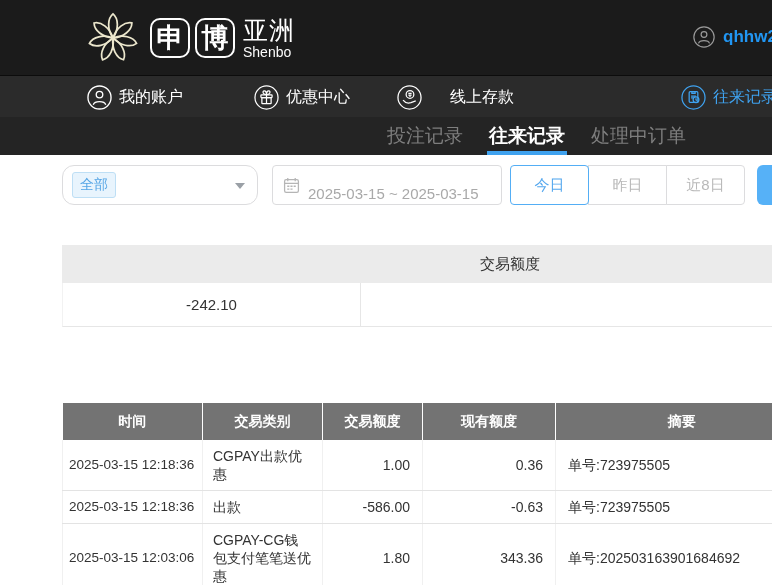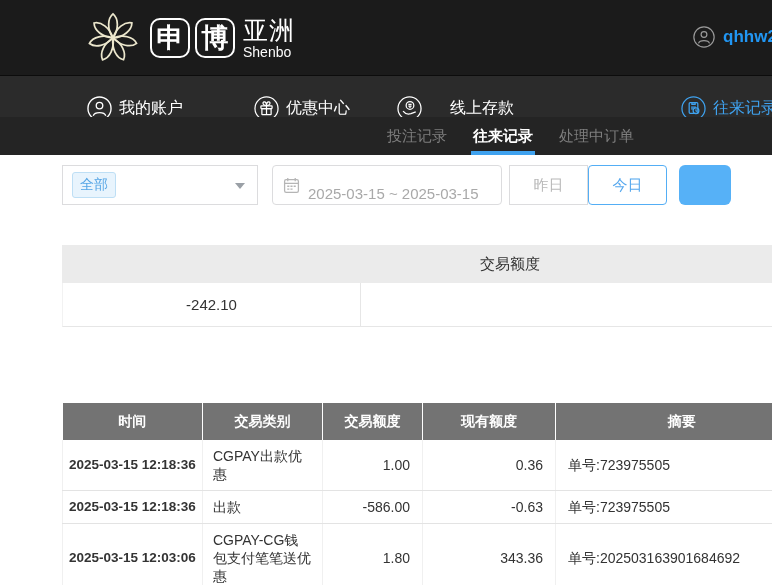--- a/index.html
+++ b/index.html
@@ -16,39 +16,39 @@
     margin-right:5px; }
   .logo-cnblock { color:#fff; margin-left:3px; line-height:1; }
   .logo-region { font-size:25px; letter-spacing:1px; }
   .logo-latin { font-size:14px; margin-top:2px; color:#fdfdfd; }
   .userbox { position:absolute; left:693px; top:26px; display:flex; align-items:center; gap:8px; }
   .userbox .uicon { display:flex; color:#9a9a9a; }
   .username { color:#2196f3; font-size:17px; font-weight:bold; white-space:nowrap; }
 
   
   .mainnav { height:42px; background:#2b2b2b; border-top:1px solid #0c0c0c; position:relative; }
-  .nav-item { position:absolute; top:11px; height:42px; display:flex; align-items:center; gap:7px;
+  .nav-item { position:absolute; top:0; height:42px; display:flex; align-items:center; gap:7px;
     color:#fff; font-size:16px; cursor:pointer; white-space:nowrap; }
   .nav-item svg { width:25px; height:25px; flex:none; }
   .nav-item.active { color:#3fa2ef; }
   .ni-1{left:87px;} .ni-2{left:254px;} .ni-3{left:397px;gap:28px;} .ni-4{left:538px;} .ni-5{left:681px;}
 
   
   .subnav { height:38px; background:#242424; position:relative; }
   .tabs { position:absolute; left:385px; top:0; height:38px; display:flex; gap:22px; }
-  .tab { position:relative; height:38px; display:flex; align-items:center; font-size:15px;
+  .tab { position:relative; height:38px; display:flex; align-items:center; font-size:19px;
     color:#7e7e7e; cursor:pointer; padding:0 2px; }
   .tab.active { color:#fff; font-weight:bold; }
   .tab.active::after { content:""; position:absolute; left:0; right:0; bottom:0; height:4px;
     background:#3fa2ef; }
 
   
   .content { position:relative; height:430px; }
   .filter-row { position:absolute; left:62px; top:10px; display:flex; align-items:center; }
-  .select-box { width:196px; height:40px; border:1px solid #dcdcde; border-radius:0;
+  .select-box { width:196px; height:40px; border:1px solid #dcdcde; border-radius:12px;
     background:#fff; display:flex; align-items:center; padding:0 12px 0 9px; margin-right:14px;
     position:relative; cursor:pointer;text-align:center; }
   .type-tag { background:#e8f4fd; border:1px solid #bedff5; color:#55a5e5; font-size:14px;
     padding:3px 7px; border-radius:3px; }
   .caret { position:absolute; right:12px; top:17px; width:0; height:0;
     border-left:5px solid transparent; border-right:5px solid transparent; border-top:6px solid #9aa0a6; }
   .date-box { width:230px; height:40px; border:1px solid #dcdcde; border-radius:4px; background:#fff;
     display:flex; align-items:center; gap:8px; padding:0 10px; margin-right:8px; cursor:pointer; }
   .date-text { color:#a9a9a9; font-size:15px; white-space:nowrap;margin-top:16px; }
   .seg { display:flex; }
@@ -73,21 +73,21 @@
   
   .records { position:absolute; left:62px; top:248px; width:745px; border-collapse:collapse;
     table-layout:fixed; font-size:14px; }
   .records thead th { background:#737373; color:#fff; height:37px; font-weight:bold;
     border-right:1px solid #fff; text-align:center; }
   .records thead th:last-child { border-right:none; }
   .records tbody td { border-bottom:1px solid #e3e3e3; border-right:1px solid #f0f0f0;
     padding:7px 10px; line-height:18px; color:#333; vertical-align:middle; }
   .records tbody td:first-child { border-left:1px solid #f0f0f0; }
   .records tbody td:last-child { border-right:none; }
-  .col-time { padding:7px 4px 7px 6px !important; white-space:nowrap; font-size:13.5px;font-weight:bold; }
+  .col-time { padding:7px 4px 7px 6px !important; white-space:nowrap; font-size:13.5px; }
   .col-amt, .col-bal { text-align:right; padding-right:12px !important; white-space:nowrap; }
   .col-sum { padding-left:12px !important; white-space:nowrap; }
 </style>
 </head>
 <body>
 
 <div class="topbar">
   <div class="logo">
     <span class="flower">
       <svg width="58" height="58" viewBox="0 0 60 60" fill="none" stroke="#ece7cd" stroke-width="1.8">
@@ -200,25 +200,28 @@
       <span style="display:flex;">
         <svg width="17" height="17" viewBox="0 0 16 16" fill="none" stroke="#b5b5b5" stroke-width="1.2">
           <rect x="1.5" y="2.5" width="13" height="12" rx="1.5"></rect>
           <path d="M1.5 6h13M4.5 1v3M11.5 1v3"></path>
           <path d="M4 8.7h2M7 8.7h2M10 8.7h2M4 11.4h2M7 11.4h2"></path>
         </svg>
       </span>
       <span class="date-text">2025-03-15 ~ 2025-03-15</span>
     </div>
     <div class="seg">
+      <div class="seg-btn active">
+        <span>今日</span>
+      </div>
       <div class="seg-btn">
         <span>昨日</span>
       </div>
-      <div class="seg-btn active">
-        <span>今日</span>
+      <div class="seg-btn last">
+        <span>近8日</span>
       </div>
     </div>
     <button class="search-btn"></button>
   </div>
 
   <div class="sum-table">
     <div class="sum-head">
       <span class="sc"></span>
       <span class="sc">交易额度</span>
       <span class="sc"></span>

